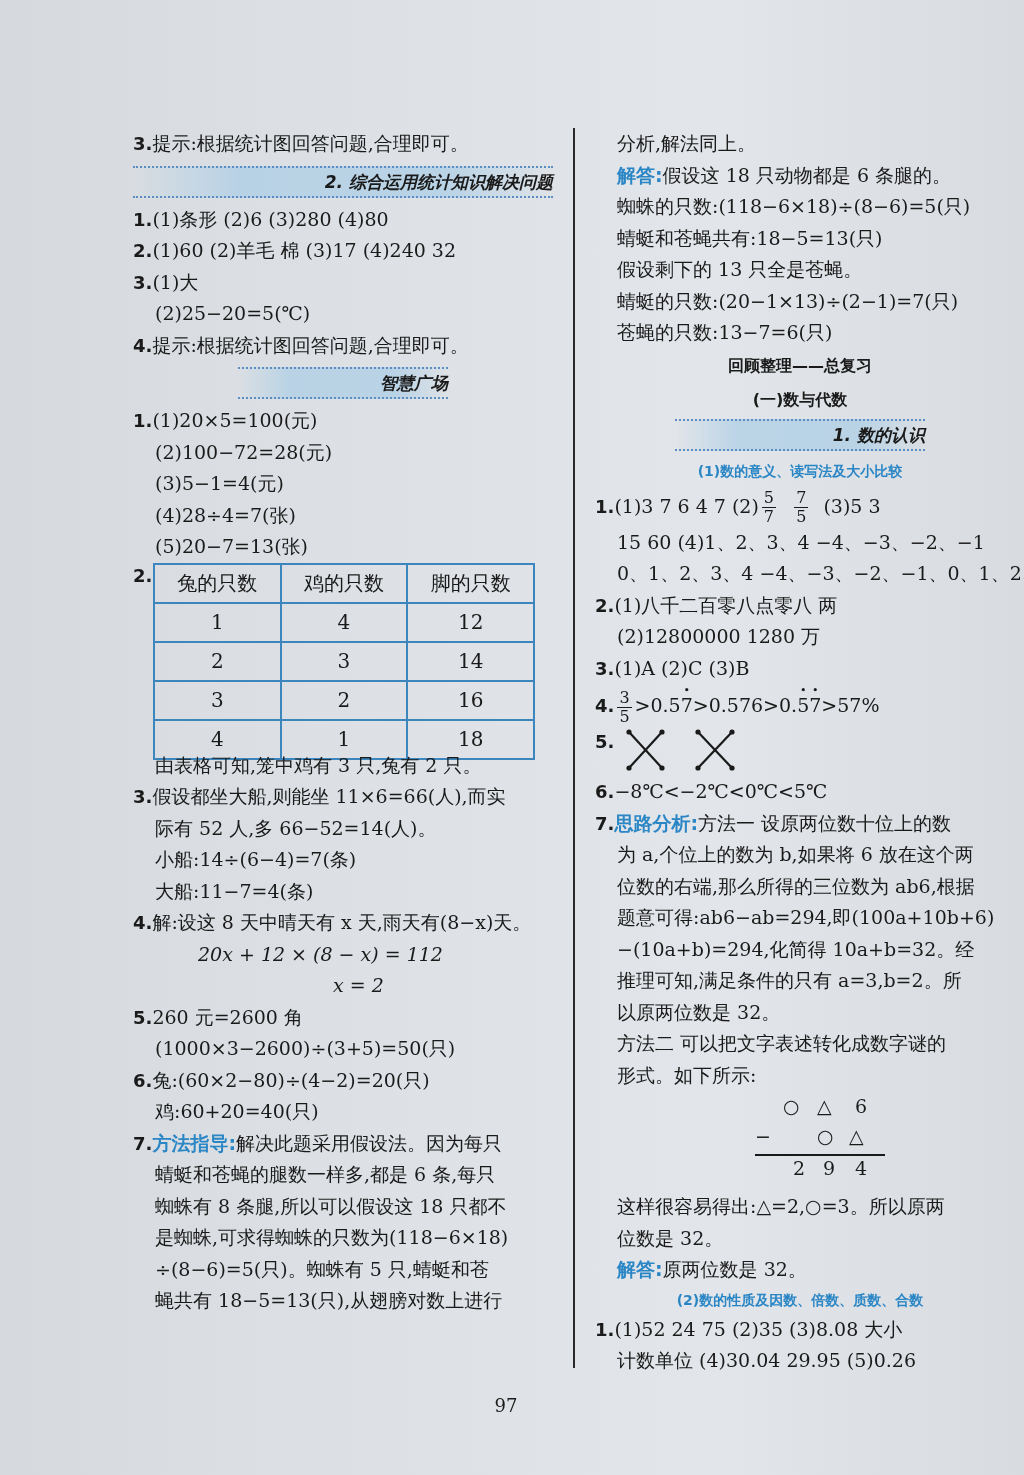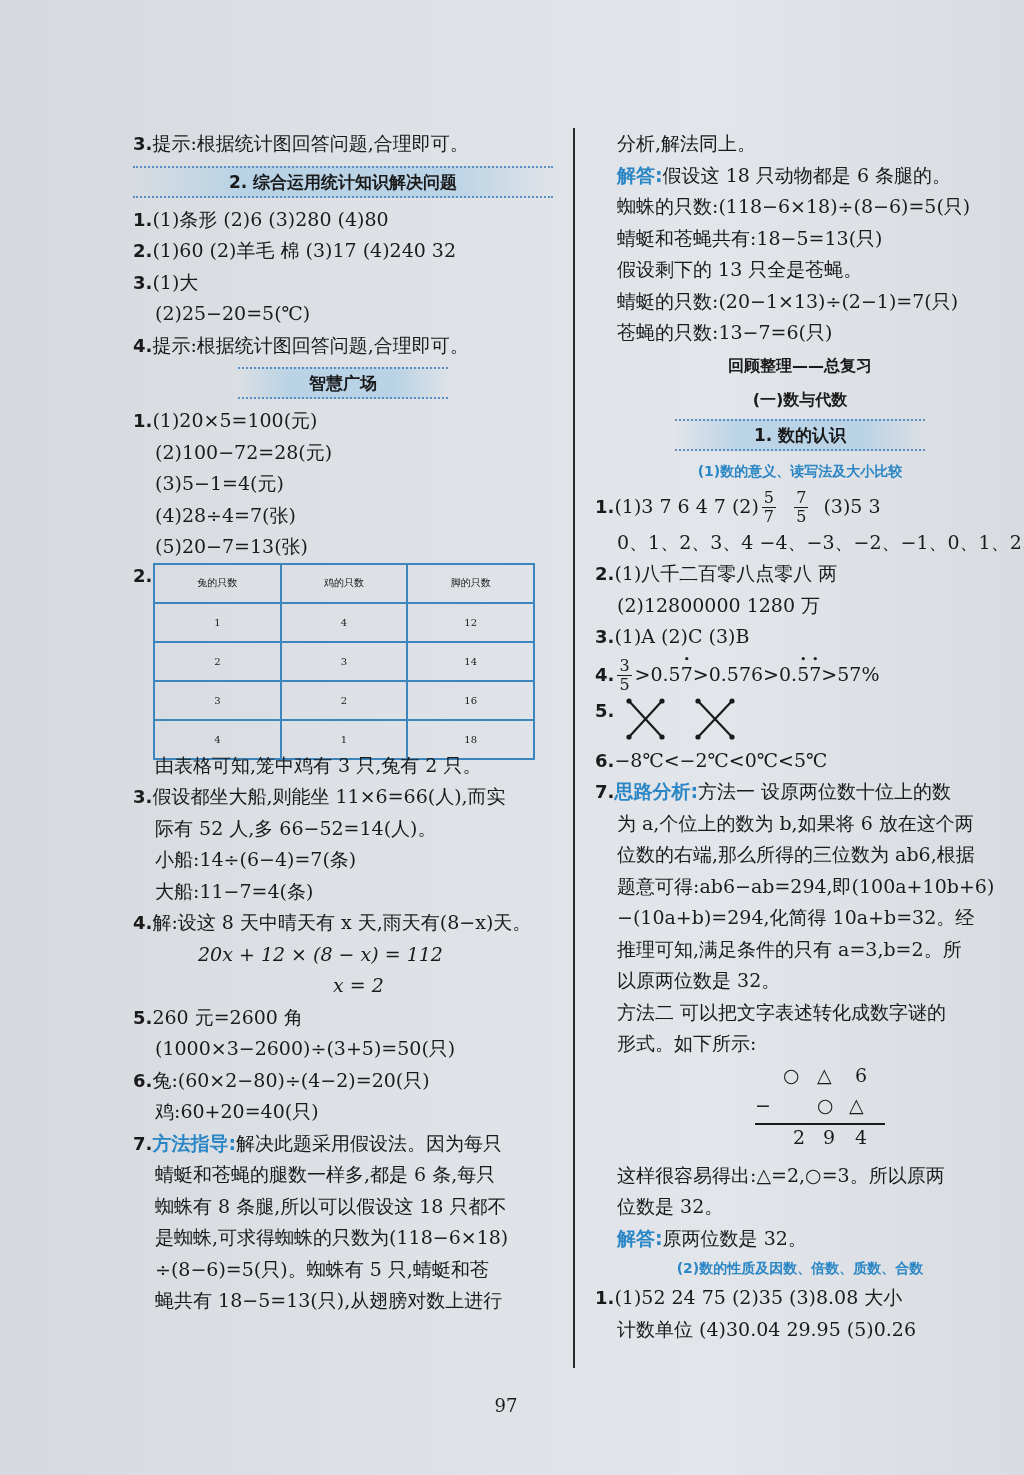--- a/index.html
+++ b/index.html
@@ -23,42 +23,43 @@
   }
   .line {
     font-size: 19px; line-height: 31.5px; height: 31.5px;
     white-space: nowrap; position: relative;
   }
   .line.indent { padding-left: 22px; }
   .num { font-weight: bold; font-family: "DejaVu Sans", sans-serif; font-size: 18px; }
   .blue-label { color: #2b86c5; font-family: "DejaVu Sans", sans-serif; font-weight: bold; }
   .sec-header {
     margin: 6px 0; height: 28px; line-height: 28px;
-    text-align: center; font-family: "DejaVu Sans", sans-serif;
+    text-align: right; font-family: "DejaVu Sans", sans-serif;
     font-weight: bold; font-size: 17px;
     border-top: 2px dotted #5a8ec2; border-bottom: 2px dotted #5a8ec2;
     background: linear-gradient(90deg, rgba(170,205,230,0) 0%, rgba(170,205,230,0.7) 25%, rgba(170,205,230,0.7) 75%, rgba(170,205,230,0) 100%);
+    font-style: italic;
   }
   .sec-header.narrow { margin-left: 80px; margin-right: 80px; }
   .sec-header.narrow2 { margin-left: 105px; margin-right: 105px; }
   .big-title {
     text-align: center; font-family: "DejaVu Sans", sans-serif; font-weight: bold;
     font-size: 16px; line-height: 34px; height: 34px;
   }
   .sub-blue {
     text-align: center; font-family: "DejaVu Sans", sans-serif; font-weight: bold;
     color: #2b86c5; font-size: 14px; line-height: 28px; height: 28px;
   }
   table.answer {
     border-collapse: collapse; margin-left: 20px; width: 382px;
     border: 2px solid #2f78b0;
   }
   table.answer td, table.answer th {
     border: 2px solid #3d86bd; height: 35px; text-align: center;
-    font-size: 10px; font-weight: normal; width: 33%;
+    font-size: 20px; font-weight: normal; width: 33%;
   }
   .table-wrap { position: relative; height: 187px; }
   .table-wrap .num { position: absolute; left: 0; top: 2px; }
   .frac { display: inline-block; vertical-align: middle; text-align: center; font-size: 16px; line-height: 18px; margin: 0 3px; }
   .frac span { display: block; }
   .frac .top { border-bottom: 1.5px solid #1a1a1a; padding: 0 2px; }
   .dot { position: relative; display: inline-block; }
   .dot::before { content: "•"; position: absolute; top: -14px; left: 50%; transform: translateX(-50%); font-size: 11px; }
   .puzzle { position: relative; height: 100px; margin-left: 140px; width: 150px; font-size: 19px; }
   .puzzle .row { position: absolute; left: 0; width: 150px; height: 26px; }
@@ -185,20 +186,21 @@
     <div class="line indent">苍蝇的只数:13−7=6(只)</div>
 
     <div class="big-title">回顾整理——总复习</div>
     <div class="big-title">(一)数与代数</div>
     <div class="sec-header narrow" style="margin-top:2px;margin-bottom:6px;">1. 数的认识</div>
     <div class="sub-blue">(1)数的意义、读写法及大小比较</div>
 
     <div class="line" style="height:42px;line-height:42px;">
       <span class="num">1.</span><span>(1)3  7  6  4  7  (2)</span><span class="frac"><span class="top">5</span><span>7</span></span>&nbsp;&nbsp;<span class="frac"><span class="top">7</span><span>5</span></span>&nbsp;&nbsp;<span>(3)5  3</span>
     </div>
+    <div class="line indent">15  60  (4)1、2、3、4  −4、−3、−2、−1</div>
     <div class="line indent">0、1、2、3、4  −4、−3、−2、−1、0、1、2、3、4</div>
 
     <div class="line">
       <span class="num">2.</span><span>(1)八千二百零八点零八  两</span>
     </div>
     <div class="line indent">(2)12800000  1280 万</div>
 
     <div class="line">
       <span class="num">3.</span><span>(1)A  (2)C  (3)B</span>
     </div>

